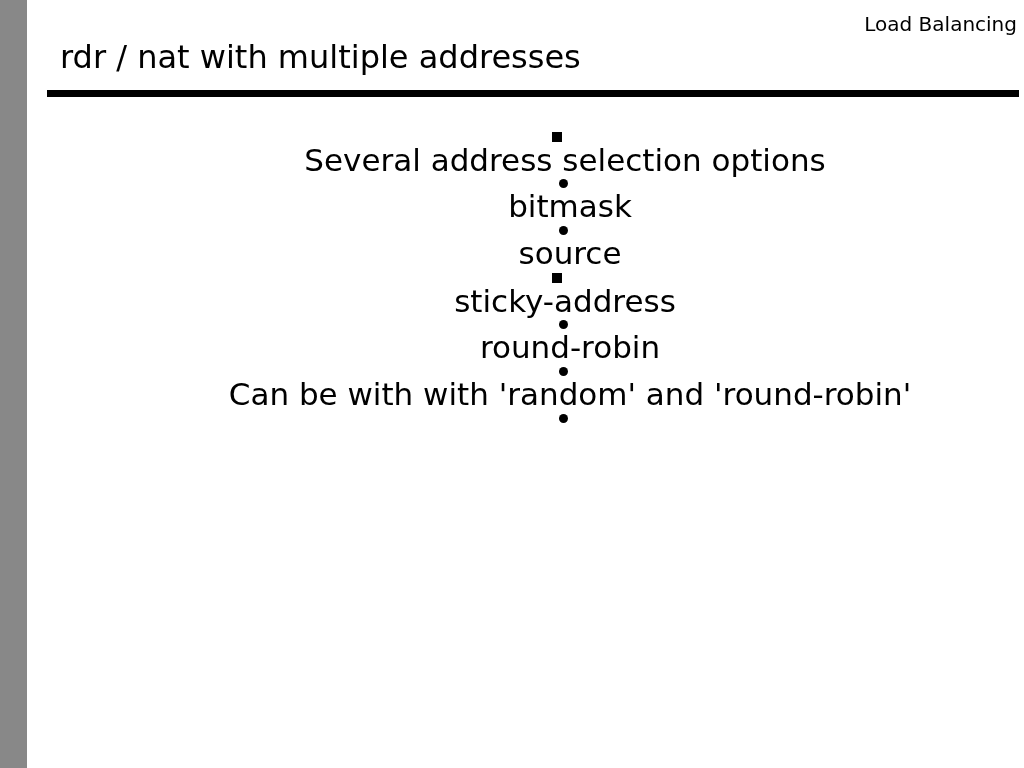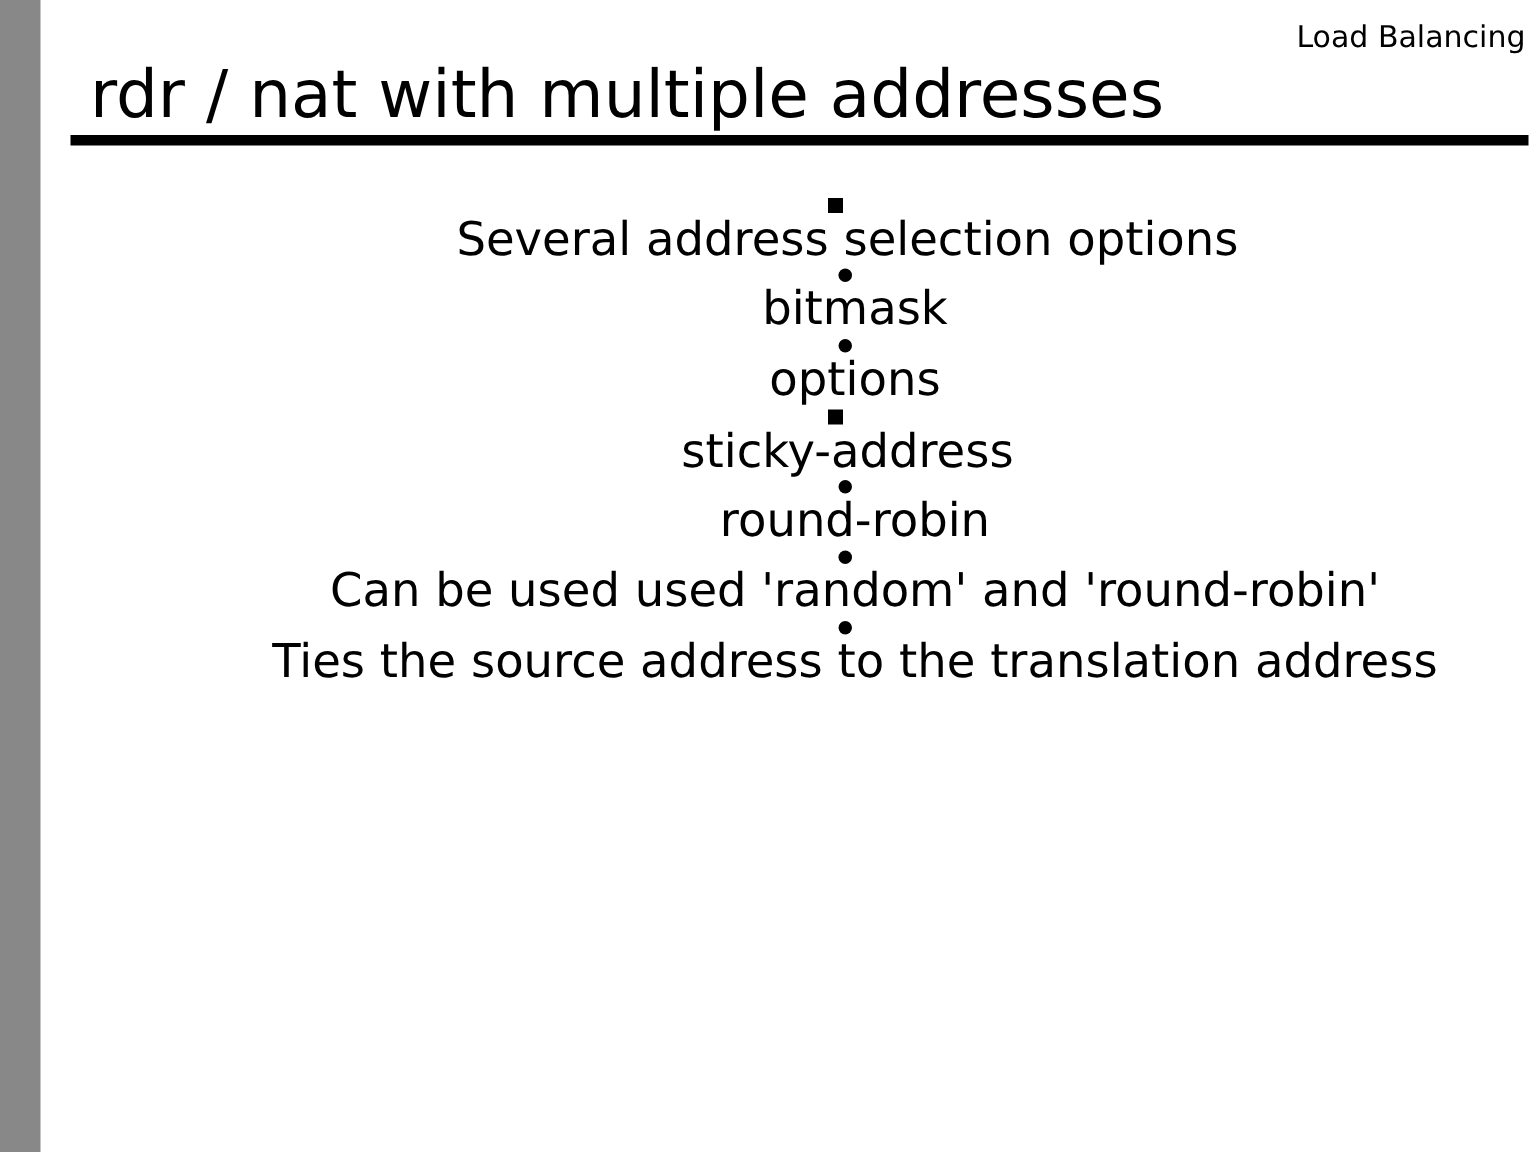--- a/index.html
+++ b/index.html
@@ -22,21 +22,21 @@
     top: 12px;
     right: 34px;
     font-size: 20px;
     line-height: 1.2;
     color: #000;
   }
   .slide-title {
     position: absolute;
     left: 33px;
     top: 40px;
-    font-size: 44px;
+    font-size: 32px;
     line-height: 1.1;
     white-space: nowrap;
     color: #000;
     text-align: center;
   }
   .title-rule {
     position: absolute;
     left: 20px;
     top: 90px;
     width: 972px;
@@ -97,37 +97,36 @@
     </div>
 
     <div class="item l2">
       <span class="bullet-dot"></span>
       <span class="item-text">bitmask</span>
     </div>
 
 
     <div class="item l2">
       <span class="bullet-dot"></span>
-      <span class="item-text">options</span>
+      <span class="item-text">source</span>
     </div>
 
     <div class="item l1">
       <span class="bullet-square"></span>
       <span class="item-text">sticky-address</span>
     </div>
 
     <div class="item l2">
       <span class="bullet-dot"></span>
       <span class="item-text">round-robin</span>
     </div>
 
     <div class="item l2">
       <span class="bullet-dot"></span>
-      <span class="item-text">Can be used used 'random' and 'round-robin'</span>
+      <span class="item-text">Can be with with 'random' and 'round-robin'</span>
     </div>
 
     <div class="item l2">
       <span class="bullet-dot"></span>
-      <span class="item-text">Ties the source address to the translation address</span>
     </div>
 
   </div>
 </div>
 
 </body></html>

